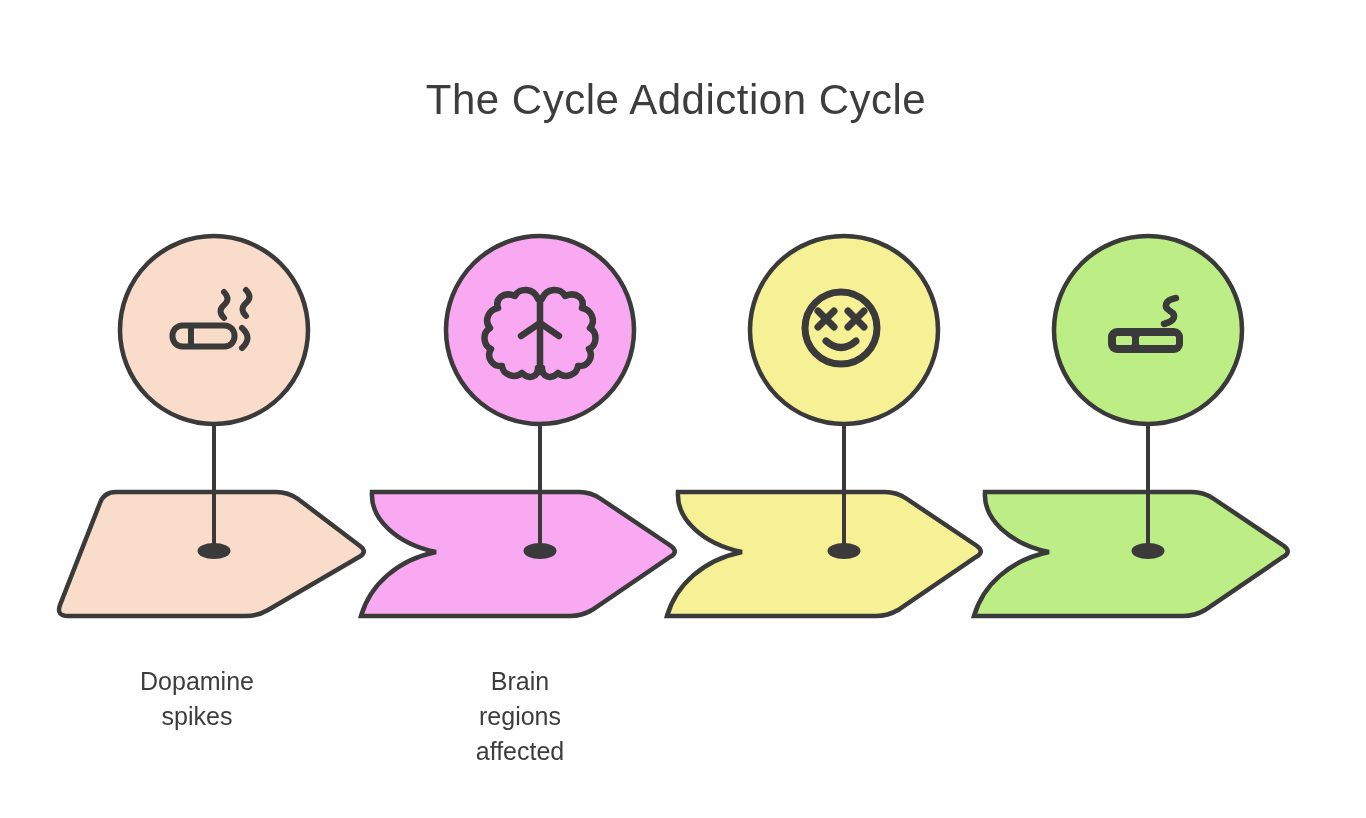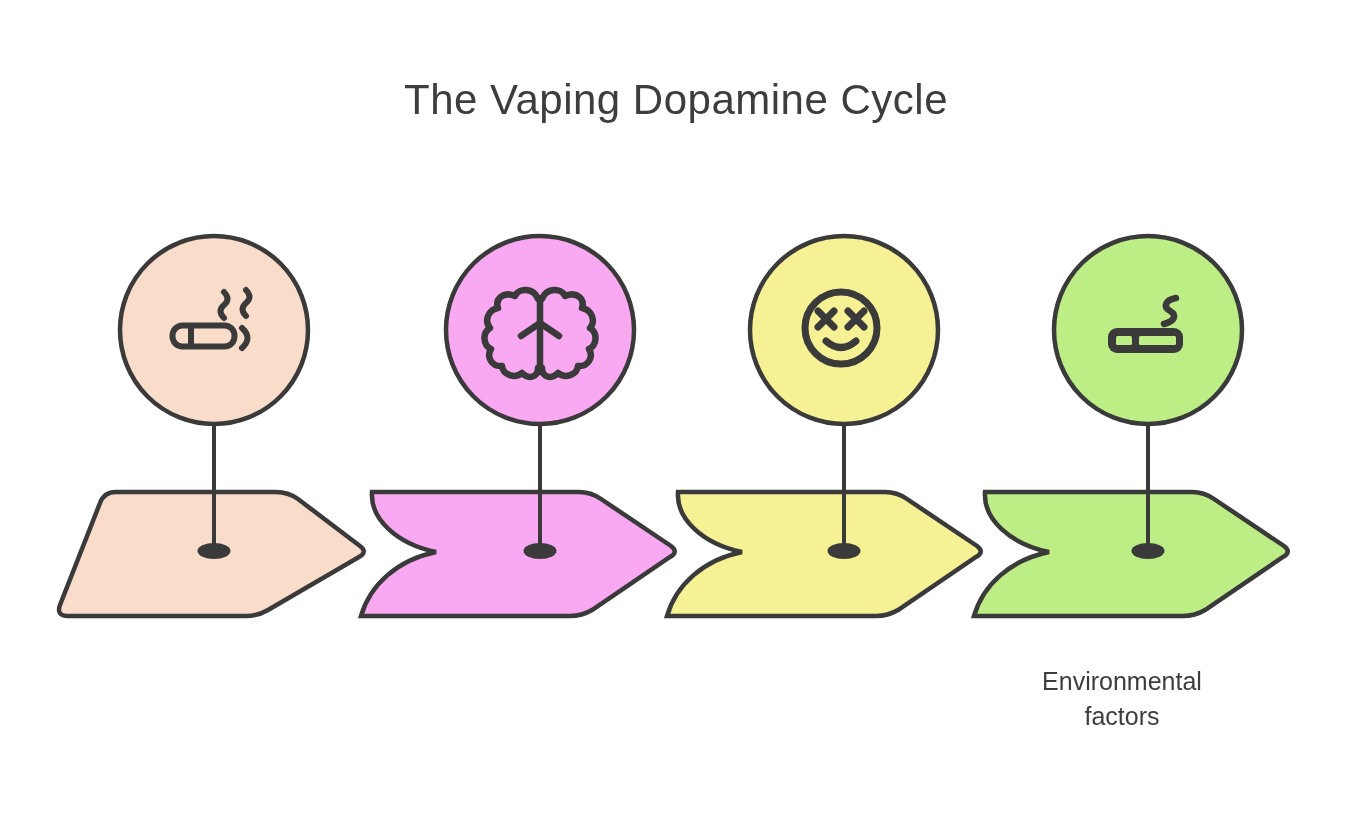--- a/index.html
+++ b/index.html
@@ -60,21 +60,21 @@
     stroke-linecap: round;
     stroke-linejoin: round;
   }
   .icon-fill { fill: var(--color-outline, #3a3a3a); }
 </style>
 </head>
 <body>
 
 <div class="canvas">
 
-  <h1 class="title">The Vaping Dopamine Cycle</h1>
+  <h1 class="title">The Cycle Addiction Cycle</h1>
 
   <svg class="diagram-svg" viewBox="0 0 1366 818">
 
     <g>
       <path class="outline-shape" d="M 116 492 L 276 492 Q 288 492 298 499 L 360 546 Q 368 552 359 557
                L 268 610 Q 258 616 246 616 L 68 616 Q 56 616 60 605 L 100 503
                Q 104 492 116 492 Z" fill="#fadcca"></path>
       <line class="stem" x1="214" y1="424" x2="214" y2="549"></line>
       <ellipse class="dot" cx="214" cy="551" rx="16.5" ry="8"></ellipse>
       <circle class="outline-shape" cx="214" cy="330" r="94" fill="#fadcca"></circle>
@@ -138,16 +138,19 @@
       <circle class="outline-shape" cx="1148" cy="330" r="94" fill="#bdee85"></circle>
       <g>
         <rect class="icon-fill" x="1108" y="328" width="75" height="25" rx="9"></rect>
         <rect x="1116" y="336" width="16" height="9" rx="1.5" fill="#bdee85"></rect>
         <rect x="1139" y="336" width="37" height="9" rx="1.5" fill="#bdee85"></rect>
         <path class="icon-stroke" stroke-width="6.5" d="M 1176 298 C 1165 300 1163 307 1170 311 C 1177 315 1175 321 1164 324"></path>
       </g>
     </g>
   </svg>
 
-  <div class="step-label label-4">Environmental
-factors</div>
+  <div class="step-label label-1">Dopamine
+spikes</div>
+  <div class="step-label label-2">Brain
+regions
+affected</div>
 
 </div>
 
 </body></html>

